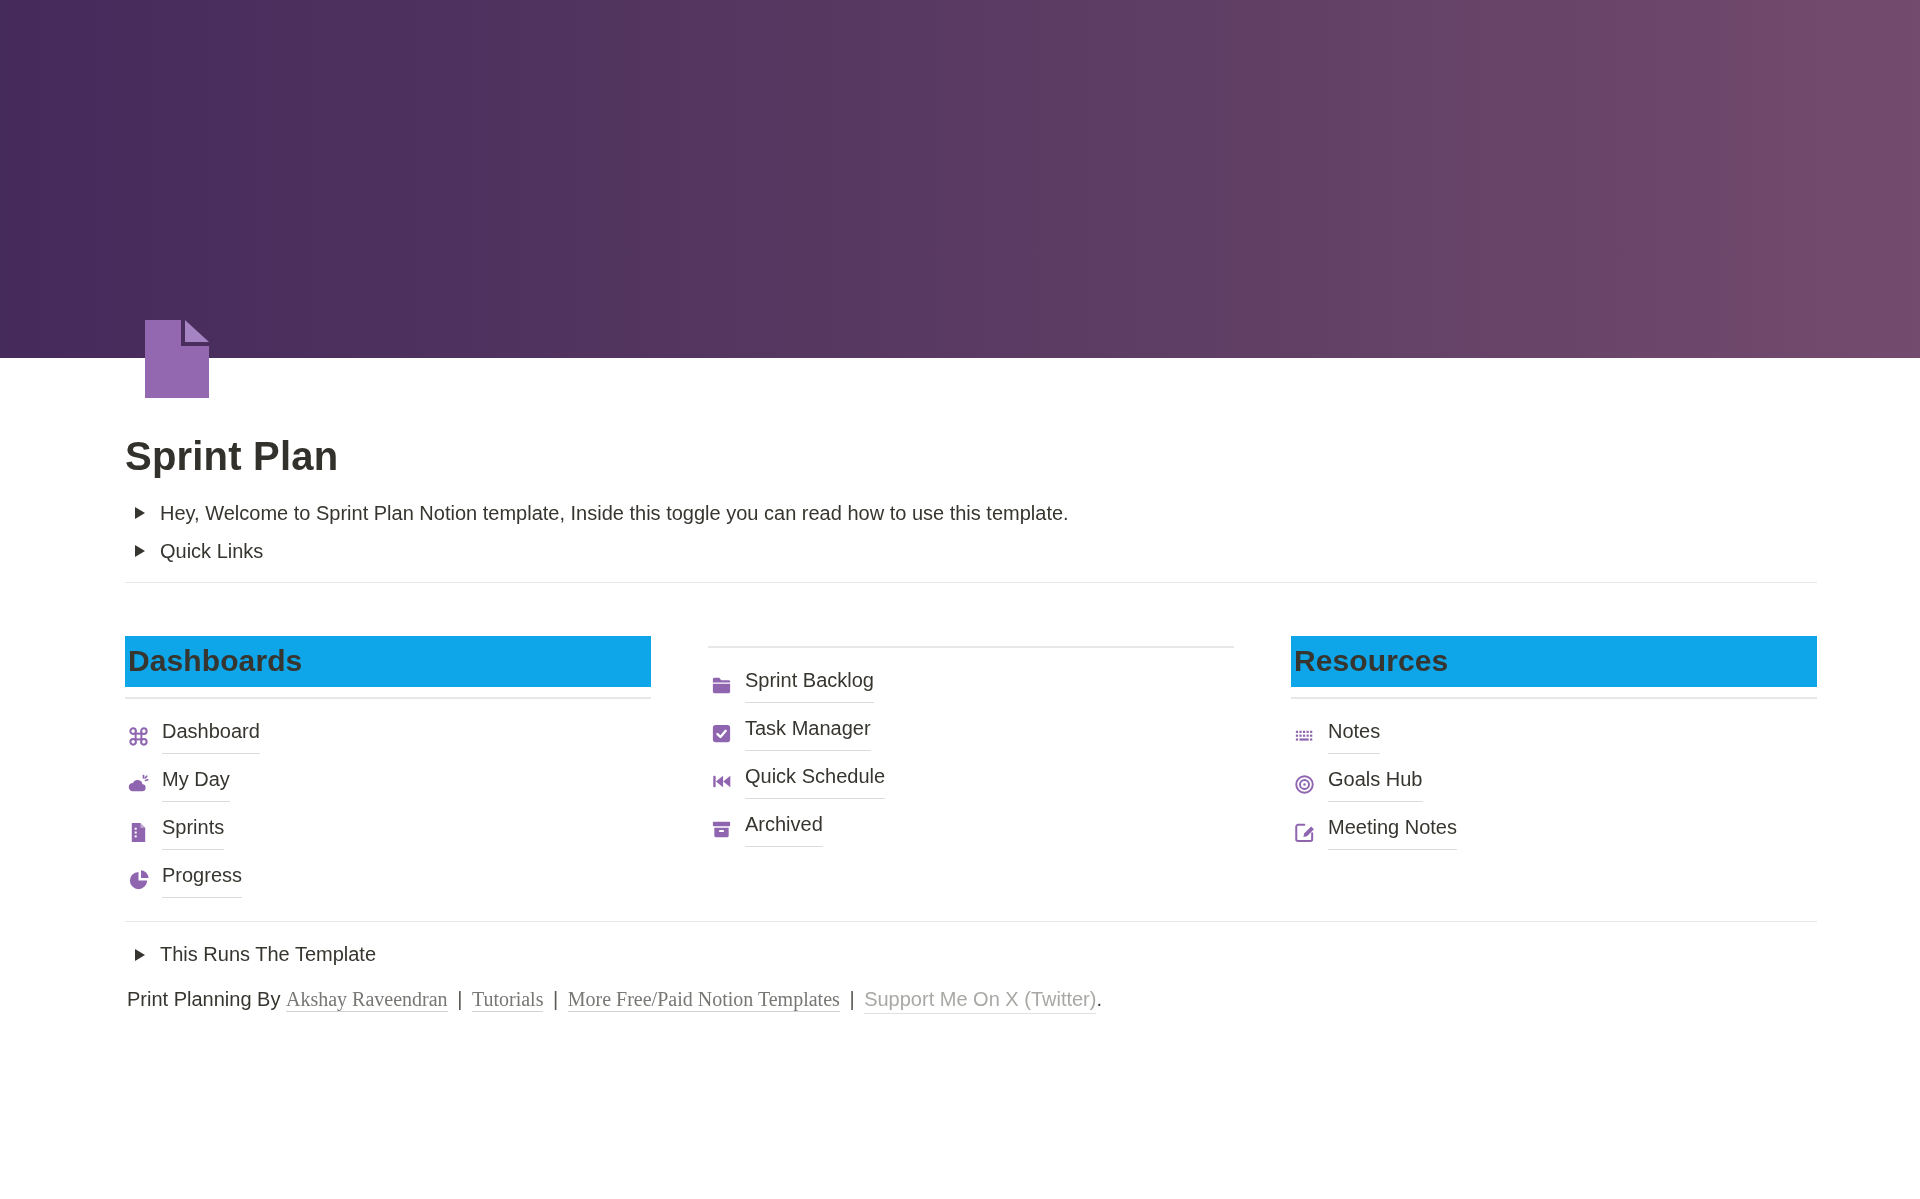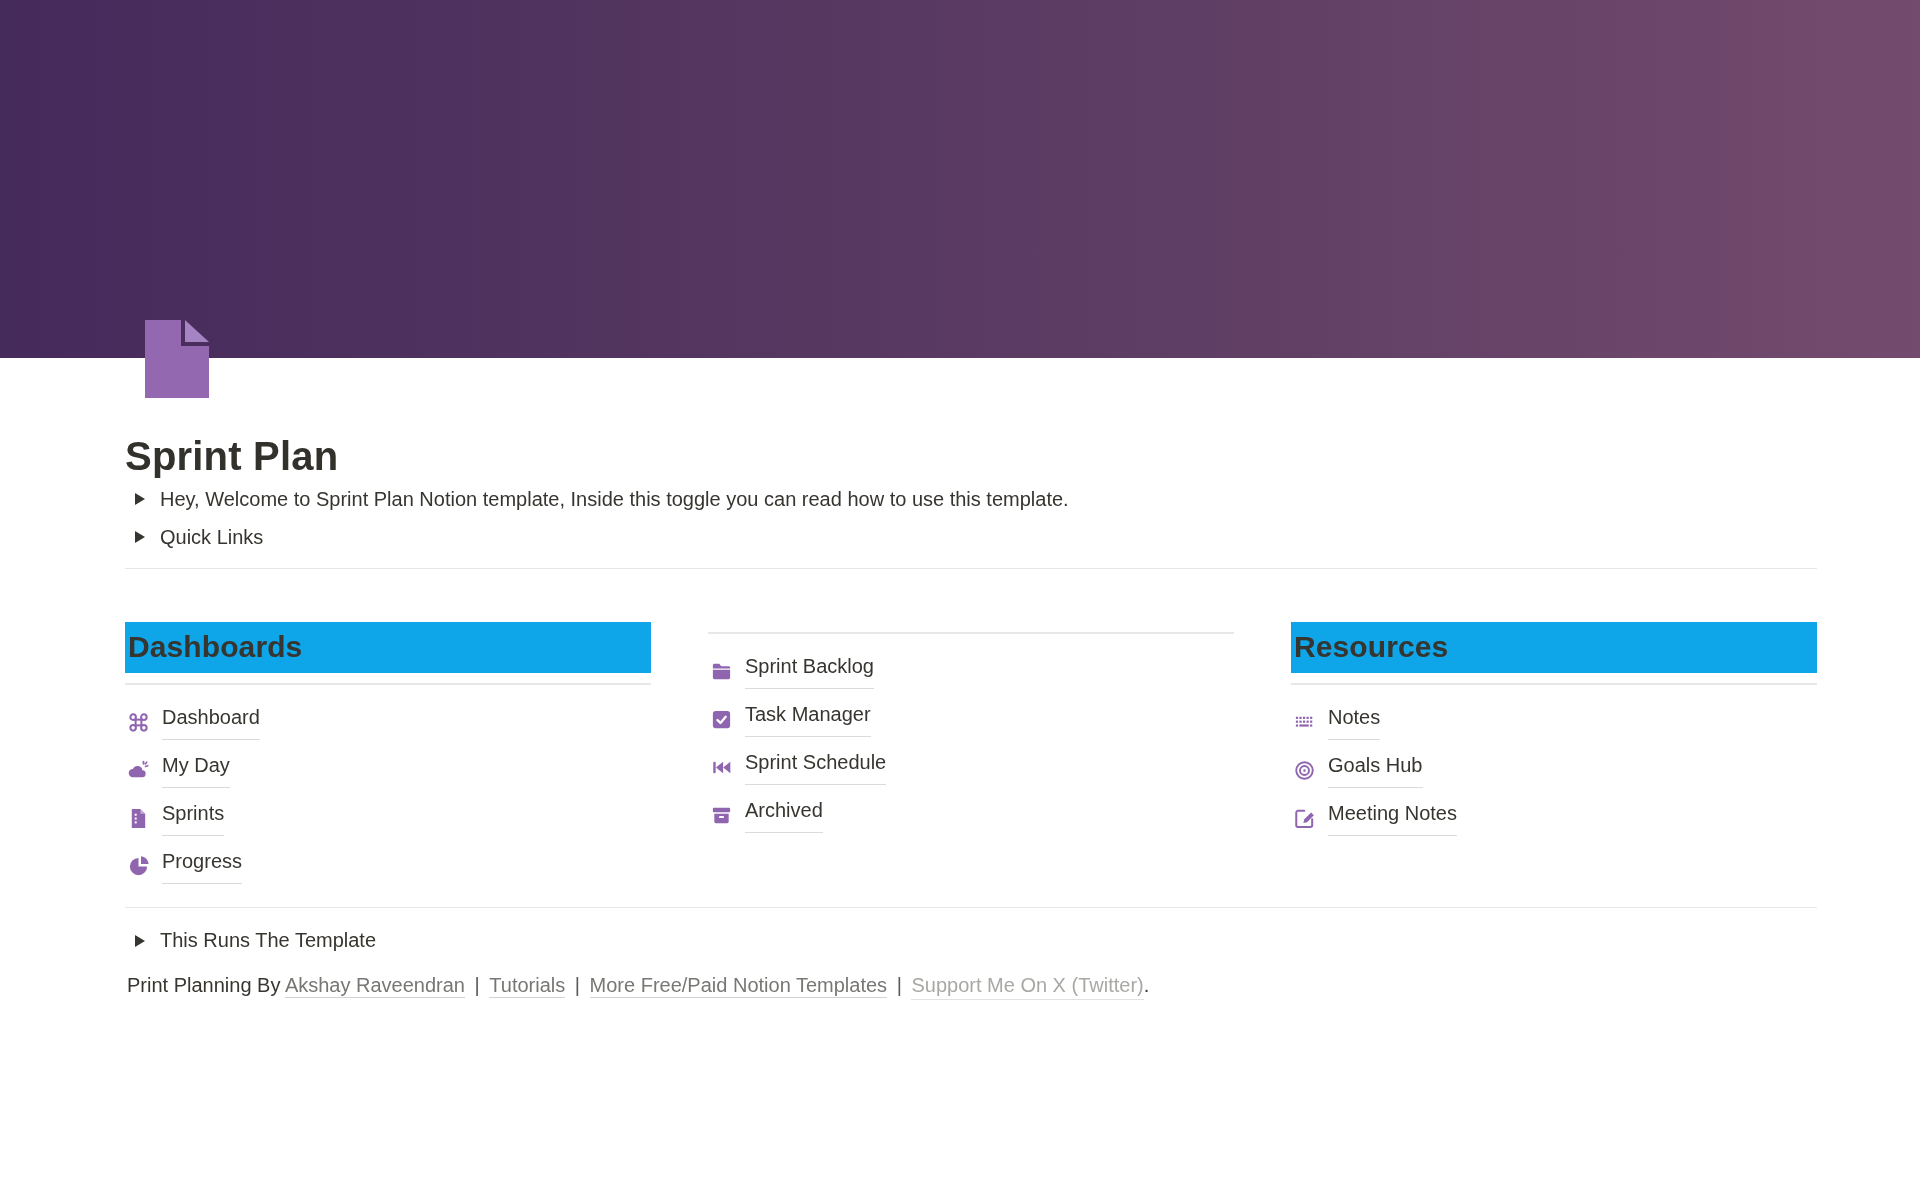--- a/index.html
+++ b/index.html
@@ -9,21 +9,21 @@
   .cover { width:1920px; height:358px;
     background:linear-gradient(90deg,#452a5c 0%,#53355f 35%,#624066 68%,#734b6e 100%); }
 
   .content { width:1692px; margin-left:125px; position:relative; }
 
   .page-icon { position:absolute; top:-38px; left:20px; width:64px; height:78px; }
 
   h1.page-title { padding-top:74px; font-size:40px; font-weight:700; color:#33312c;
     letter-spacing:.2px; line-height:1.2; }
 
-  .toggles-top { }
+  .toggles-top { margin-top:14px; }
   .toggle-row { display:flex; align-items:center; height:38px; cursor:pointer; }
   .toggle-tri { width:0; height:0; border-left:10px solid #37352f;
     border-top:6px solid transparent; border-bottom:6px solid transparent;
     margin:0 15px 0 10px; flex:0 0 auto; }
   .toggle-label { font-size:20px; color:#37352f; }
 
   .divider { height:1px; background:#e8e7e4; width:100%; }
   .divider.top { margin-top:12px; }
   .divider.bottom { margin-top:16px; }
 
@@ -40,21 +40,21 @@
   .link-icon svg { width:23px; height:23px; display:block; }
   .link-label { font-size:20px; color:#37352f;
     border-bottom:1.5px solid rgba(55,53,47,.18); padding-bottom:10px; }
 
   .toggle-bottom { margin-top:14px; }
 
   .footer { margin-top:6px; padding:4px 2px; font-size:20px; line-height:30px; }
   .footer .seg-text { color:#37352f; }
   .footer .seg-separator { color:#5a5955; padding:0 4px; }
   .footer .seg-link { color:#787774; border-bottom:1.5px solid rgba(55,53,47,.22);
-    padding-bottom:1px; cursor:pointer; }
+    padding-bottom:1px; cursor:pointer;font-family:Liberation Serif, serif; }
   .footer .seg-muted-link { color:#a9a8a5; border-bottom:1.5px solid rgba(55,53,47,.14);
     padding-bottom:3px; cursor:pointer; }
 </style>
 </head>
 <body>
 
 <div class="cover"></div>
 
 <div class="content">
 
@@ -157,21 +157,21 @@
             <span class="link-label">Task Manager</span>
           </div>
           <div class="link-item">
             <span class="link-icon">
               <svg viewBox="0 0 24 24" fill="currentColor">
                 <rect x="3.4" y="6" width="2.5" height="12" rx="1"></rect>
                 <path d="M13.6 6v12L6.2 12Z"></path>
                 <path d="M21.2 6v12l-7.4-6Z"></path>
               </svg>
             </span>
-            <span class="link-label">Sprint Schedule</span>
+            <span class="link-label">Quick Schedule</span>
           </div>
           <div class="link-item">
             <span class="link-icon">
               <svg viewBox="0 0 24 24" fill="currentColor">
                 <rect x="3" y="4" width="18" height="4.6" rx="1"></rect>
                 <path d="M4.5 10.2h15v8.3a1.5 1.5 0 0 1-1.5 1.5H6a1.5 1.5 0 0 1-1.5-1.5Z"></path>
                 <rect x="9.4" y="12.6" width="5.2" height="2.1" rx="1" fill="#fff"></rect>
               </svg>
             </span>
             <span class="link-label">Archived</span>

